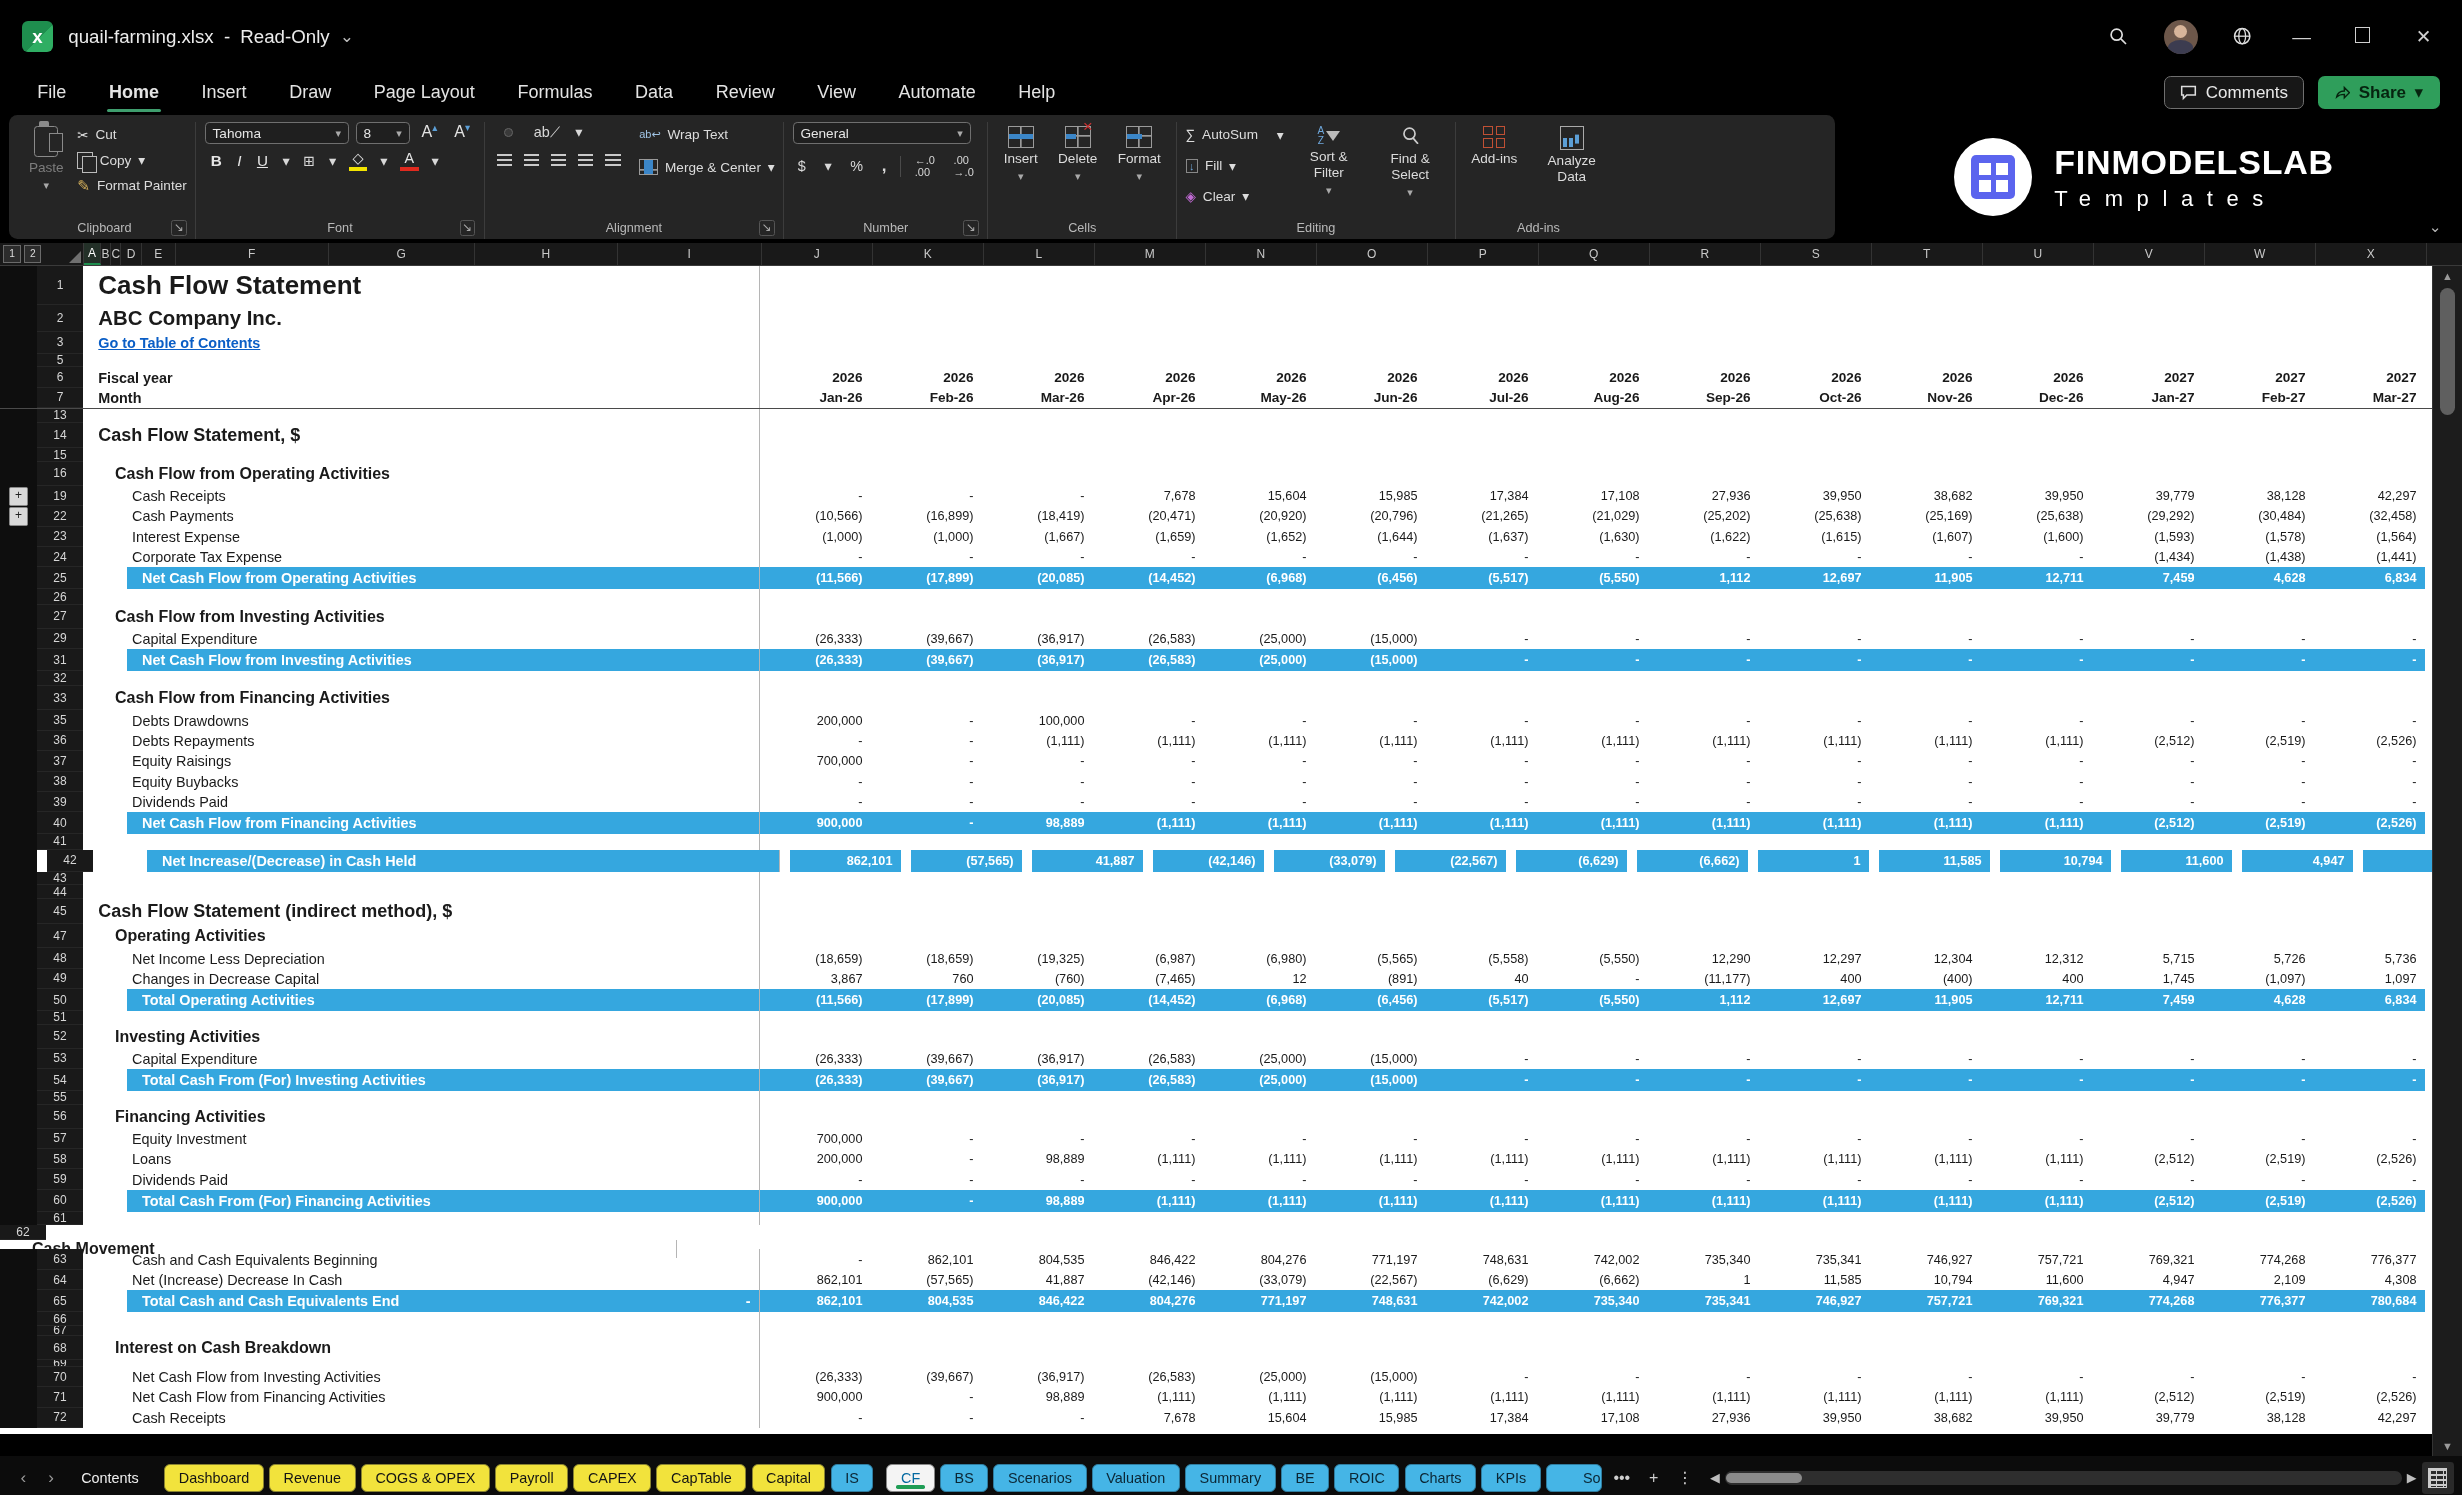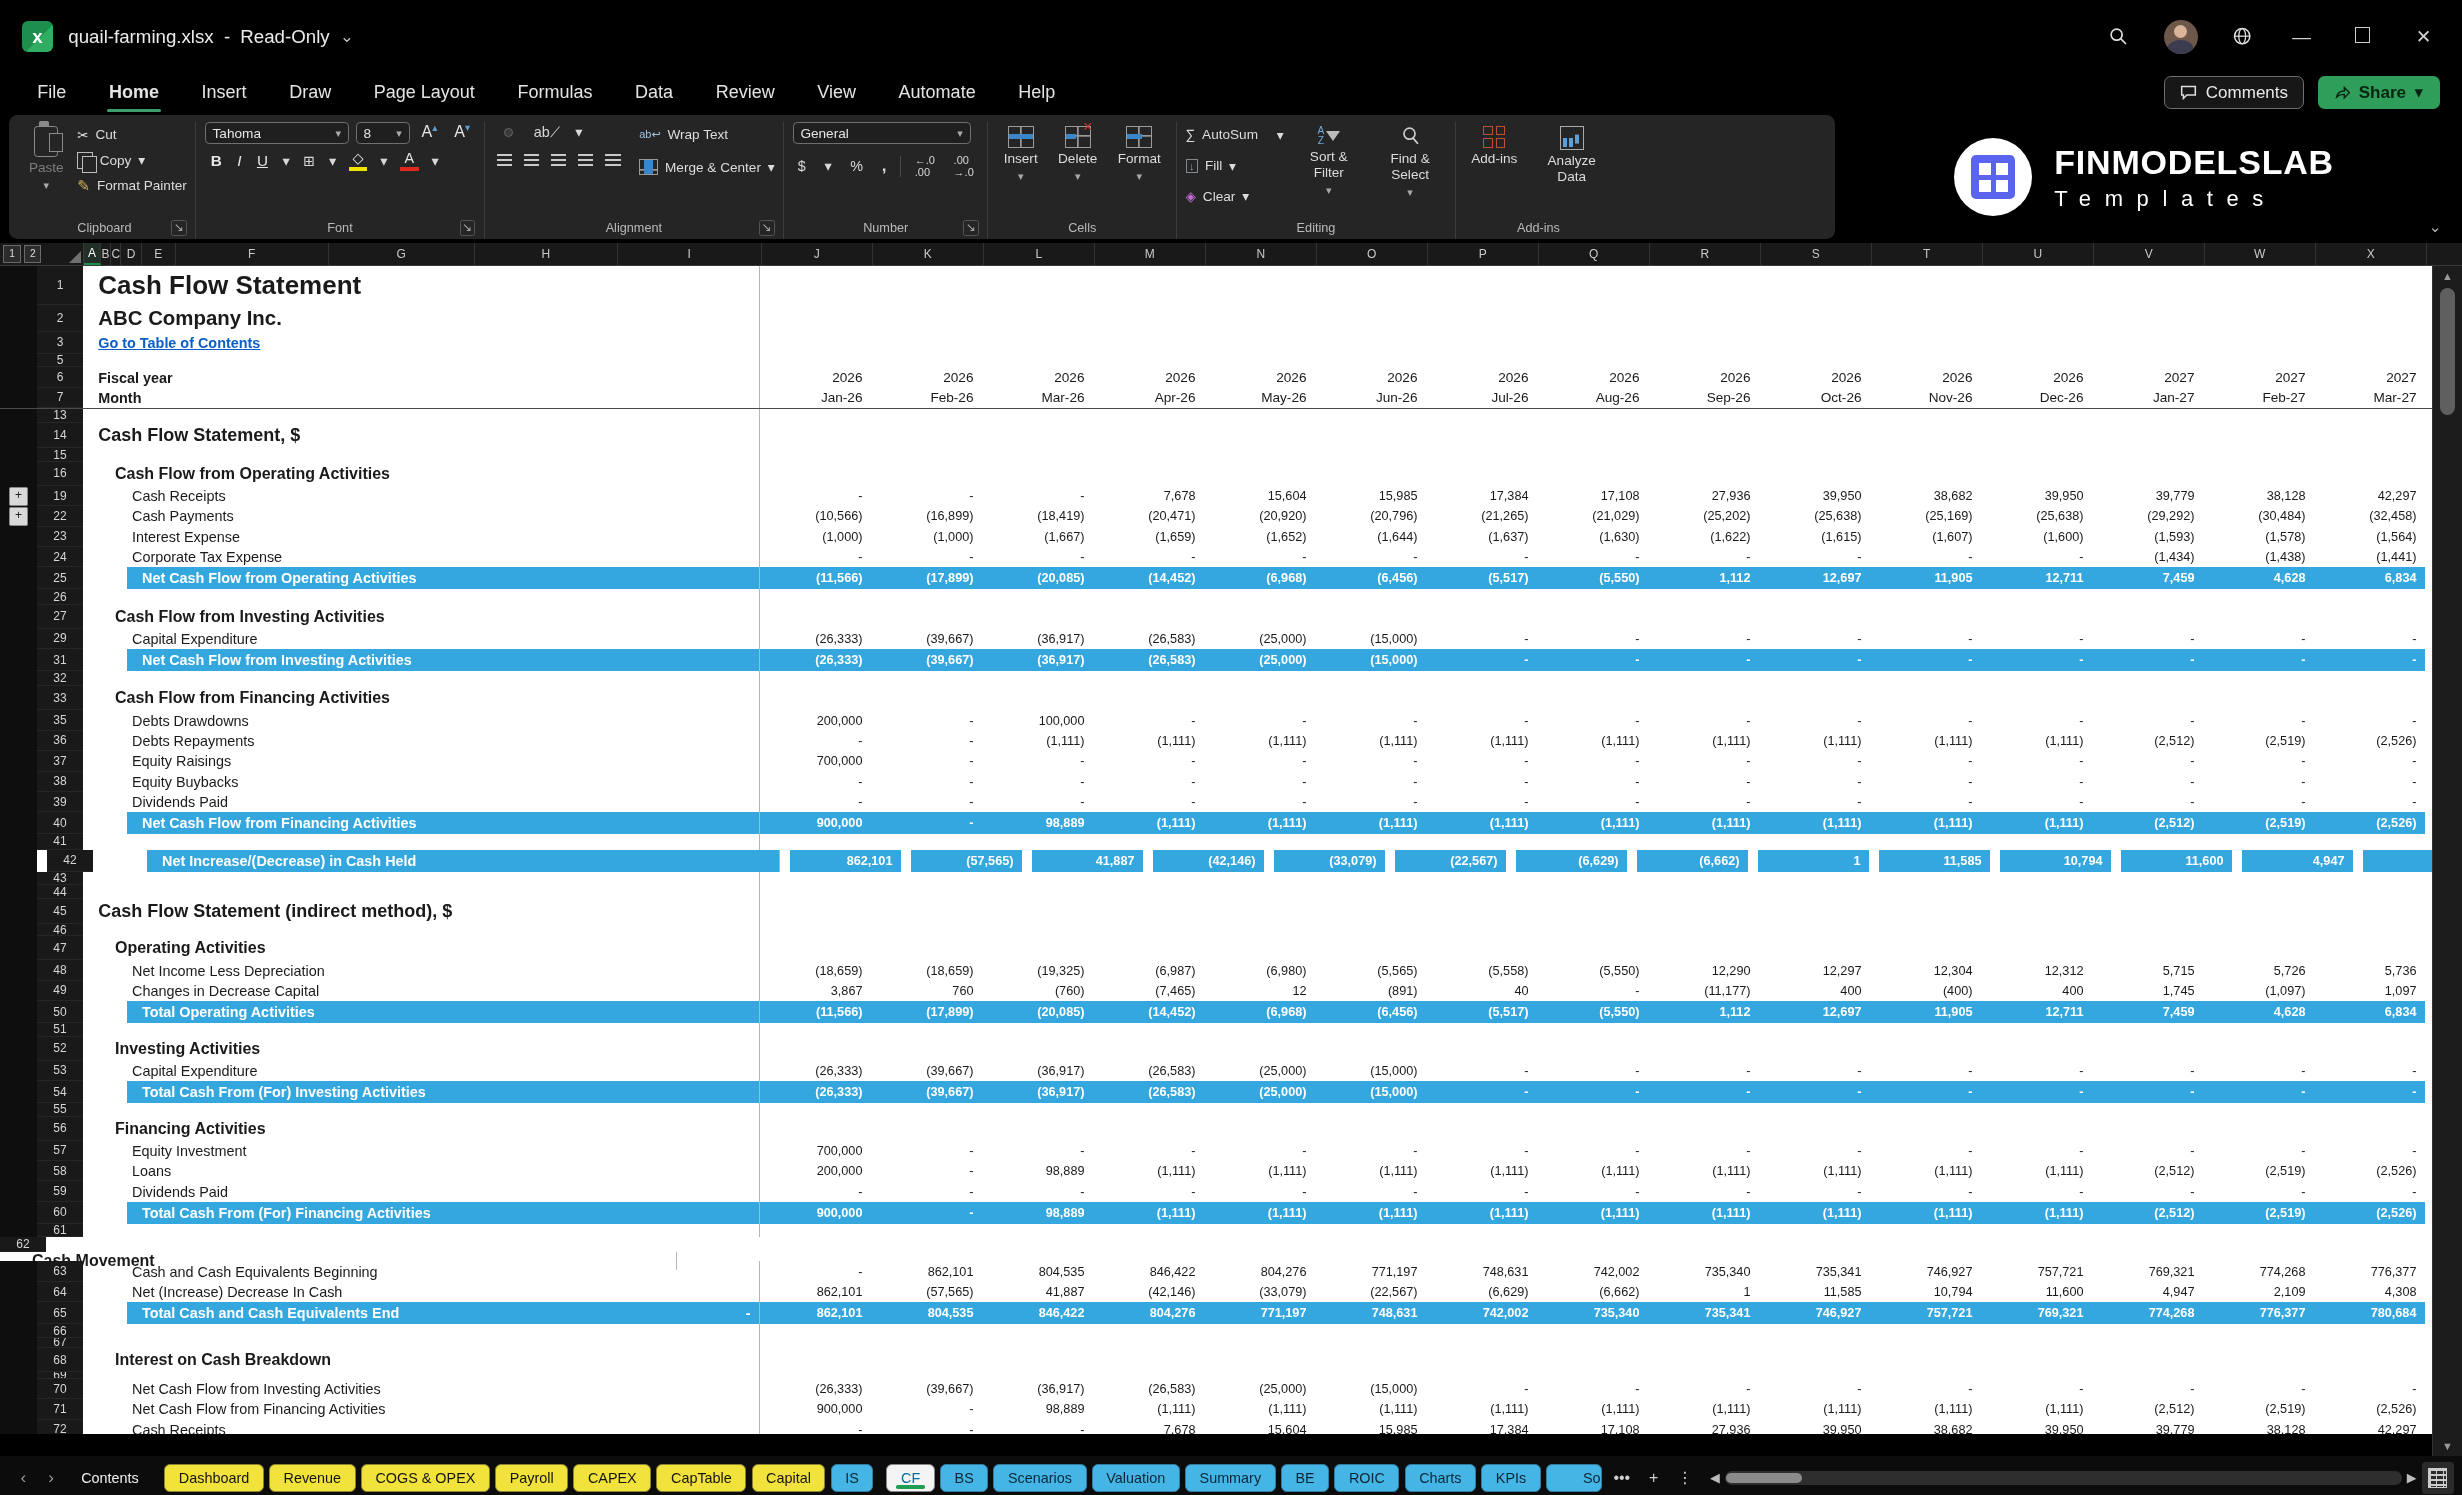--- a/index.html
+++ b/index.html
@@ -97,21 +97,21 @@
   .gut{width:37px;background:#0e0e0e;flex:0 0 auto;display:flex;align-items:center;justify-content:center;}
   .gut .plus{width:17px;height:17px;background:#d9d9d9;border:0.8px solid #888;color:#222;font-size:12px;line-height:15.3px;text-align:center;border-radius:1.7px;}
   .num{width:46px;flex:0 0 auto;background:#191919;color:#d6d6d6;font-size:12px;display:flex;align-items:center;justify-content:center;border-bottom:0.8px solid #262626;overflow:hidden;}
   .label{width:677px;flex:0 0 auto;display:flex;align-items:center;box-sizing:border-box;border-right:0.8px solid #b5b5b5;color:#1a1a1a;overflow:hidden;white-space:nowrap;}
   .c{width:111px;flex:0 0 auto;display:flex;align-items:center;justify-content:flex-end;padding-right:8.5px;box-sizing:border-box;font-size:12.7px;color:#1a1a1a;overflow:hidden;white-space:nowrap;}
   .sp{flex:1;}
   .r.doc-title .label{font-size:26px;font-weight:bold;padding-left:15.3px;}
   .r.company .label{font-size:20.4px;font-weight:bold;padding-left:15.3px;}
   .r.link .label{font-size:14.4px;font-weight:bold;color:#0a5ec6;text-decoration:underline;padding-left:15.3px;}
   .r.fy .label,.r.month .label{font-weight:bold;font-size:14.4px;padding-left:15.3px;}
-  .r.fy .c,.r.month .c{font-weight:normal;font-size:13.6px;}
+  .r.fy .c,.r.month .c{font-weight:bold;font-size:13.6px;}
   .r.month{border-bottom:1.7px solid #4a4a4a;}
   .r.title .label{font-size:18px;font-weight:bold;padding-left:15.3px;}
   .r.section .label{font-size:16px;font-weight:bold;padding-left:32px;}
   .r.item .label{font-size:14.4px;padding-left:49px;}
   .r.total .label{font-size:14.4px;font-weight:bold;color:#fff;padding-left:59px;background:linear-gradient(90deg,#fff 44px,#35a7df 44px);}
   .r.total .c{background:#35a7df;color:#fff;font-weight:bold;}
   .label .pre{margin-left:auto;padding-right:8.5px;}
 
   
   #vscroll{width:29px;height:1190px;background:#1c1c1c;display:flex;flex-direction:column;align-items:center;border-left:0.8px solid #333;}
@@ -911,26 +911,20 @@
           <div class="num">44</div>
           <div class="label"></div>
           <div class="sp"></div>
         </div>
         <div class="r title" style="height: 25.5px;">
           <div class="gut"></div>
           <div class="num">45</div>
           <div class="label">Cash Flow Statement (indirect method), $</div>
           <div class="sp"></div>
         </div>
-        <div class="r blank" style="height: 12px;">
-          <div class="gut"></div>
-          <div class="num">46</div>
-          <div class="label"></div>
-          <div class="sp"></div>
-        </div>
         <div class="r section" style="height: 24px;">
           <div class="gut"></div>
           <div class="num">47</div>
           <div class="label">Operating Activities</div>
           <div class="sp"></div>
         </div>
         <div class="r item" style="height: 20.4px;">
           <div class="gut"></div>
           <div class="num">48</div>
           <div class="label">Net Income Less Depreciation</div>

